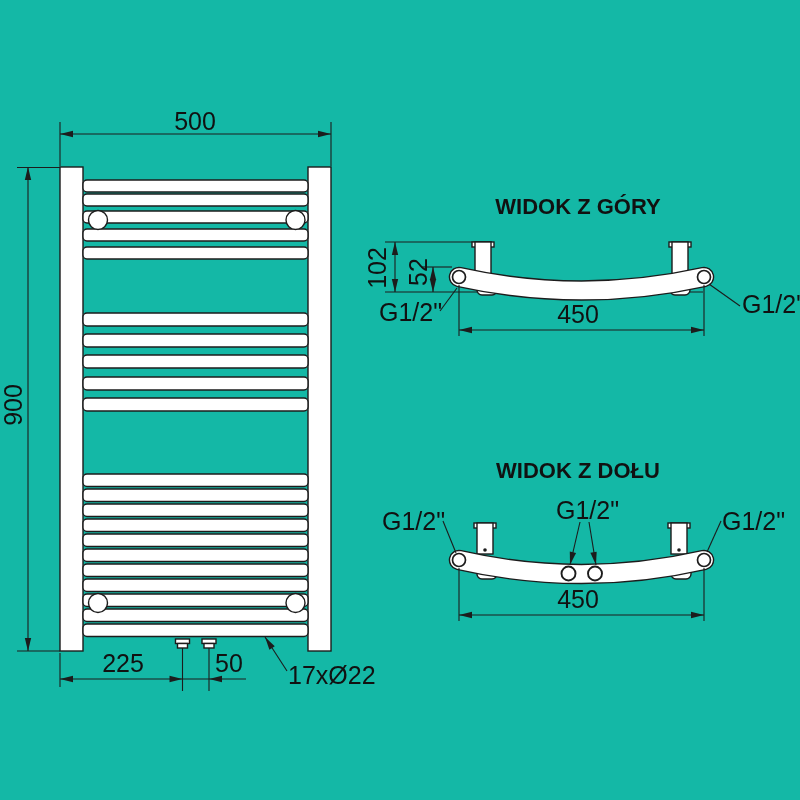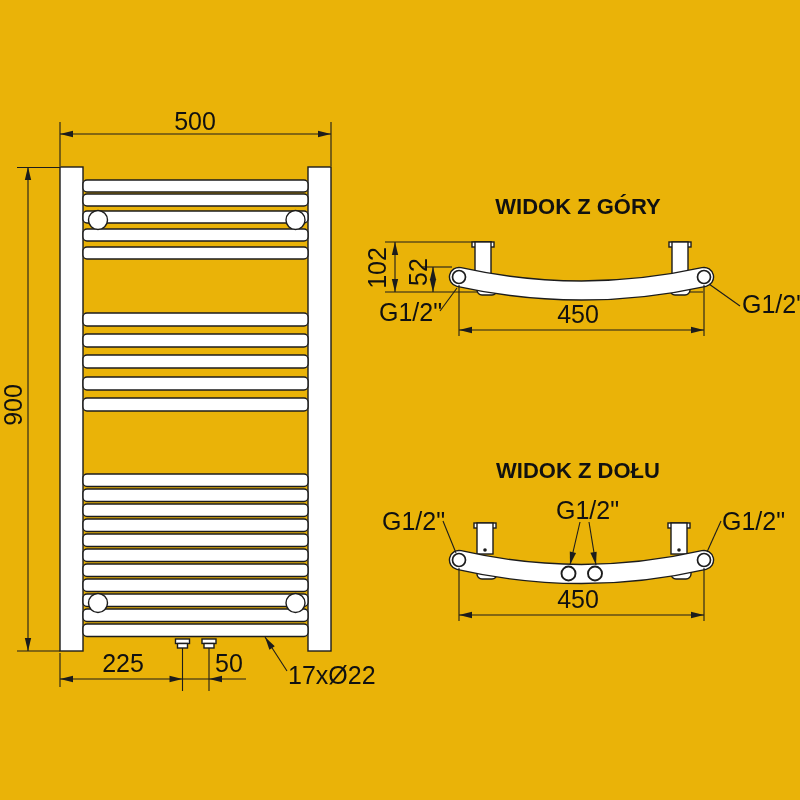--- a/index.html
+++ b/index.html
@@ -1,16 +1,16 @@
 <!DOCTYPE html>
 <html><head>
 <meta charset="utf-8">
 <style>
   html,body{margin:0;padding:0;background:#fff;}
-  #stage{position:relative;width:800px;height:800px;background:#eab308;overflow:hidden;
+  #stage{position:relative;width:800px;height:800px;background:#14b8a6;overflow:hidden;
          font-family:"Liberation Sans", sans-serif;}
   svg{display:block;}
   .ln{stroke:#1c1c1c;stroke-width:1.4;fill:none;stroke-linecap:butt;}
   .fw{fill:#ffffff;}
   .thin{stroke:#1c1c1c;stroke-width:1.1;fill:none;}
   .band-out{stroke:#1c1c1c;stroke-width:20.5;fill:none;stroke-linecap:round;}
   .band-in{stroke:#ffffff;stroke-width:17.7;fill:none;stroke-linecap:round;}
   .dimtext{font-size:25px;fill:#111;}
   .dimtext.mid{text-anchor:middle;}
   .title{font-size:22px;font-weight:bold;fill:#111;text-anchor:middle;}

